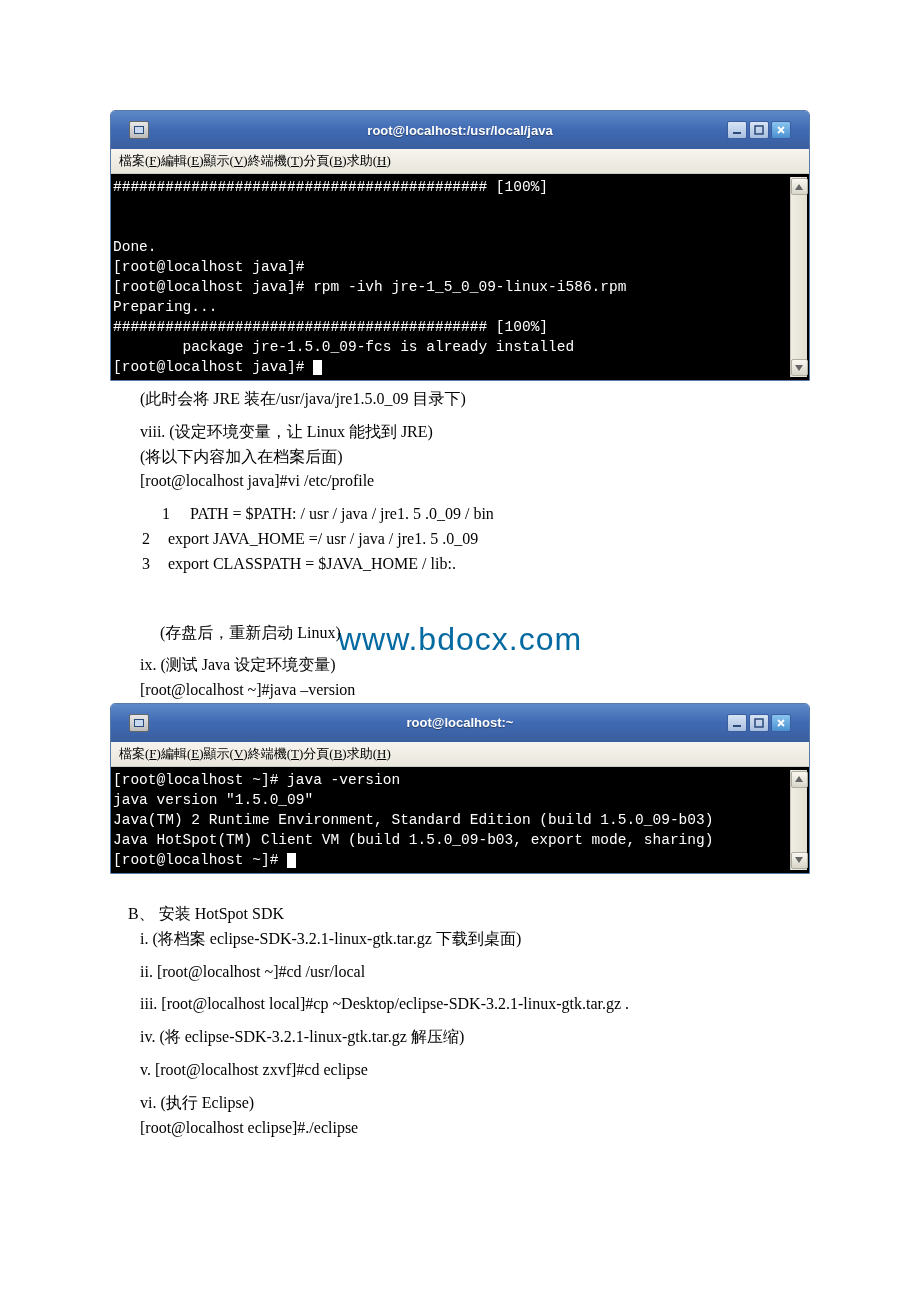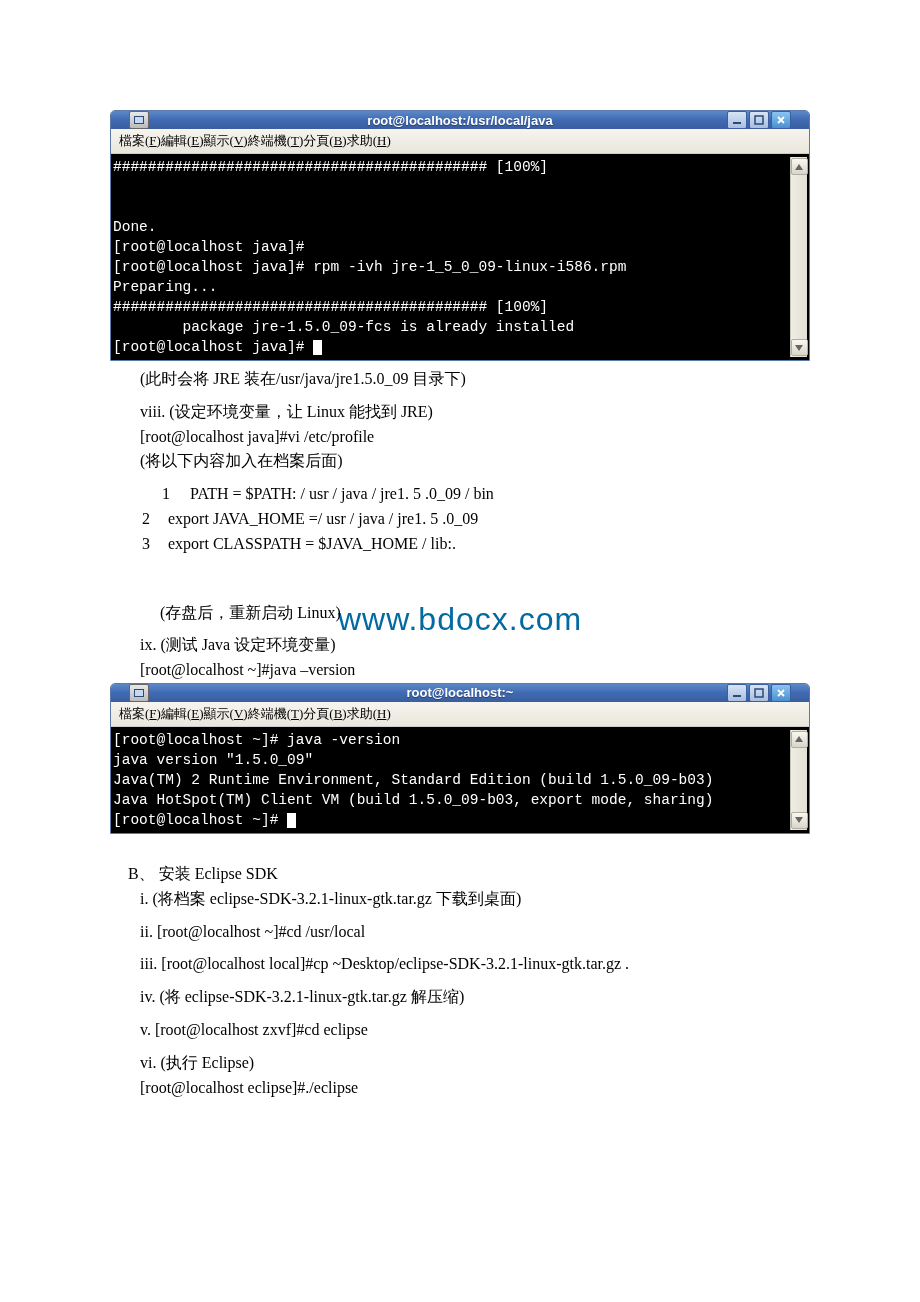--- a/index.html
+++ b/index.html
@@ -18,21 +18,21 @@
     position: relative;
   }
   .terminal-window {
     border: 1px solid #5a7ba8;
     border-radius: 5px 5px 0 0;
     overflow: hidden;
     margin-bottom: 6px;
   }
   .title-bar {
     background: linear-gradient(to bottom, #5d89c8 0%, #3f6ab3 50%, #3a5e9e 100%);
-    height: 18px;
+    height: 38px;
     display: flex;
     align-items: center;
     justify-content: space-between;
     padding: 0 18px;
     position: relative;
   }
   .title-bar .tb-left {
     width: 18px;
     height: 16px;
     background: linear-gradient(to bottom, #e8e8e8, #bbb);
@@ -217,22 +217,22 @@
             </svg>
           </div>
       </div>
     </div>
   </div>
 
   <div class="doc-text over">
     <div class="indent1">(此时会将 JRE 装在/usr/java/jre1.5.0_09 目录下)</div>
     <div class="gap"></div>
     <div class="indent1">viii. (设定环境变量，让 Linux 能找到 JRE)</div>
+    <div class="indent1">(将以下内容加入在档案后面)</div>
     <div class="indent1">[root@localhost java]#vi /etc/profile</div>
-    <div class="indent1">(将以下内容加入在档案后面)</div>
     <div class="gap"></div>
     <div class="numlist first">
         <span class="n">1</span>
         <span>PATH = $PATH: / usr / java / jre1. 5 .0_09 / bin</span>
       </div>
     <div class="numlist">
         <span class="n">2</span>
         <span>export JAVA_HOME =/ usr / java / jre1. 5 .0_09</span>
       </div>
     <div class="numlist">
@@ -303,21 +303,21 @@
               <path d="M4 6 L8 0 L0 0 Z" fill="#666"></path>
             </svg>
           </div>
       </div>
     </div>
   </div>
 
   <div class="gap-lg"></div>
 
   <div class="doc-text">
-    <div style="margin-left:18px;">B、 安装 Eclipse SDK</div>
+    <div style="margin-left:18px;">B、 安装 HotSpot SDK</div>
     <div class="indent1">i. (将档案 eclipse-SDK-3.2.1-linux-gtk.tar.gz 下载到桌面)</div>
     <div class="gap"></div>
     <div class="indent1">ii. [root@localhost ~]#cd /usr/local</div>
     <div class="gap"></div>
     <div class="indent1">iii. [root@localhost local]#cp ~Desktop/eclipse-SDK-3.2.1-linux-gtk.tar.gz .</div>
     <div class="gap"></div>
     <div class="indent1">iv. (将 eclipse-SDK-3.2.1-linux-gtk.tar.gz 解压缩)</div>
     <div class="gap"></div>
     <div class="indent1">v. [root@localhost zxvf]#cd eclipse</div>
     <div class="gap"></div>

